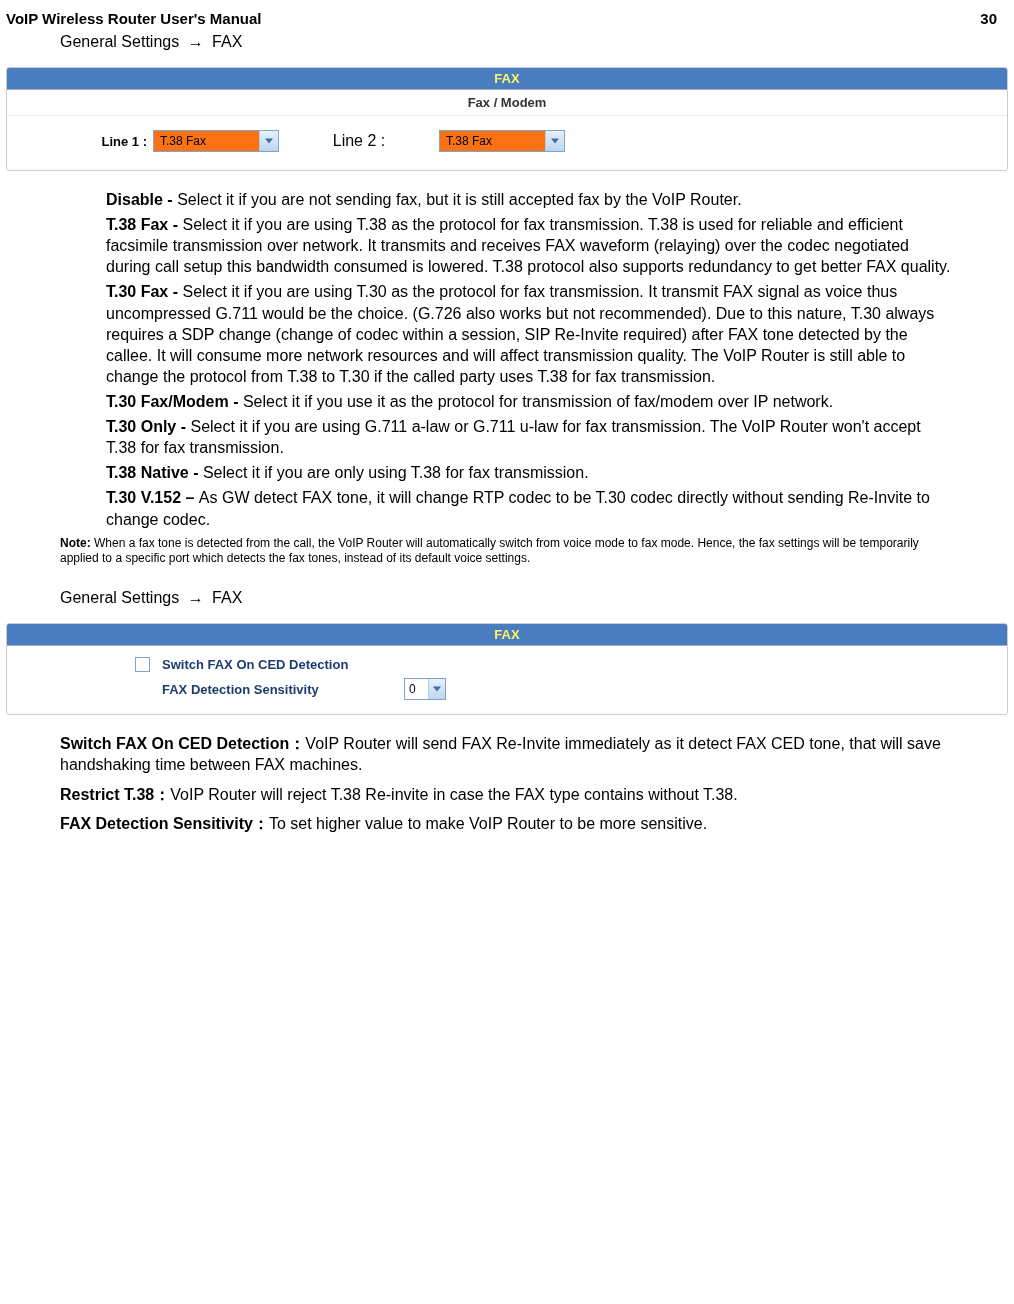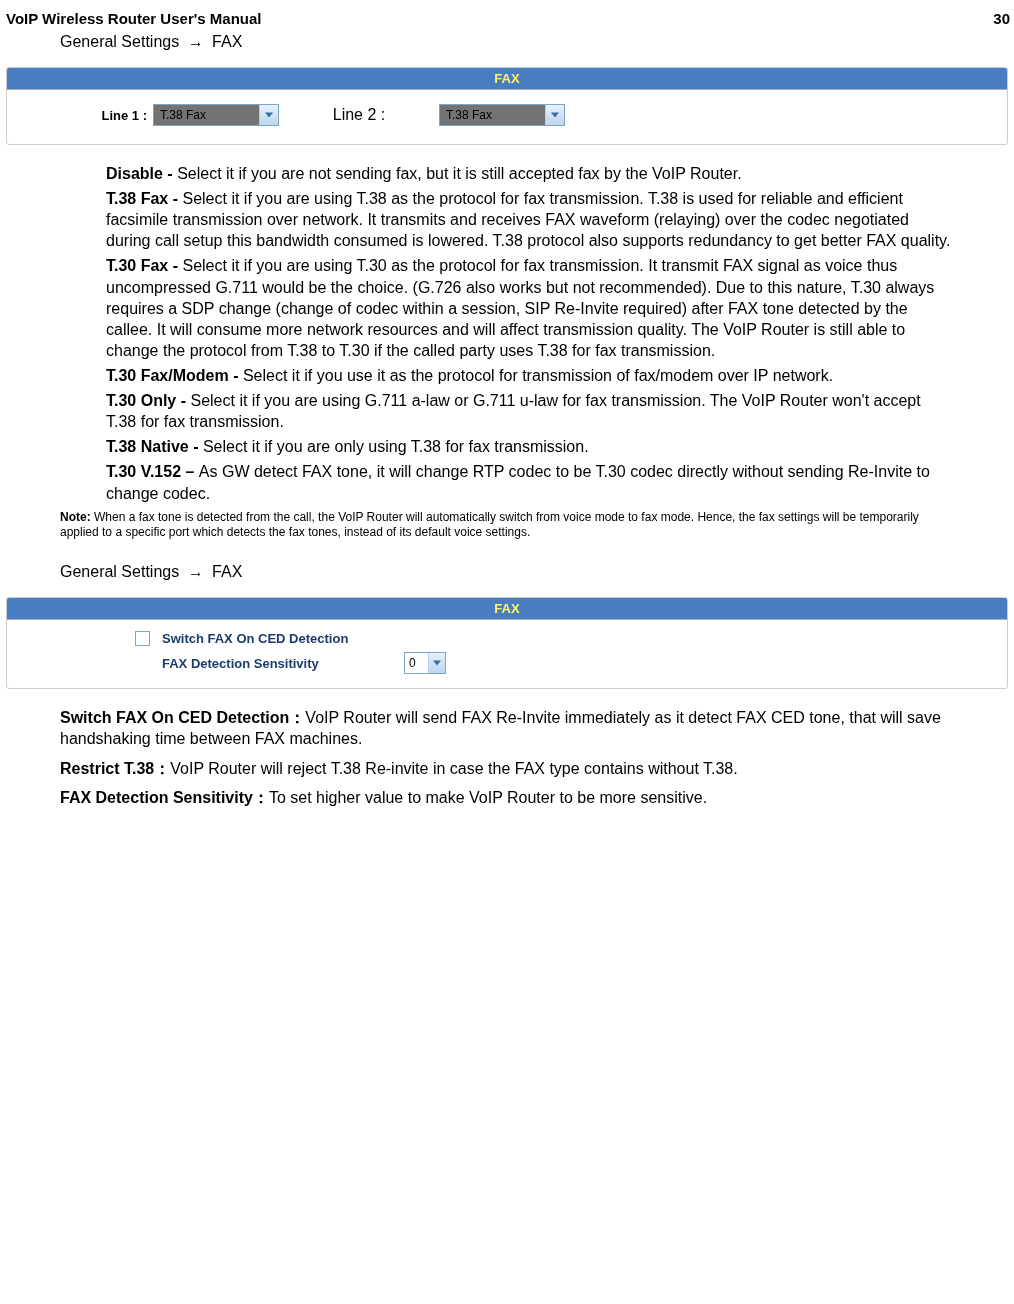--- a/index.html
+++ b/index.html
@@ -7,21 +7,21 @@
     padding: 0;
     font-family: Arial, Helvetica, sans-serif;
     font-size: 15px;
     color: #000;
     background: #fff;
     width: 1014px;
   }
   .page-header {
     display: flex;
     justify-content: space-between;
-    padding: 10px 4px 6px 6px;
+    padding: 10px 17px 6px 6px;
     font-weight: bold;
     font-size: 15px;
   }
   .content {
     padding: 0 60px 20px 60px;
   }
   .heading {
     font-size: 26px;
     font-weight: bold;
     margin: 24px 0 28px 0;
@@ -70,21 +70,21 @@
   .lbl2 {
     font-weight: normal;
     font-size: 16px;
     width: 160px;
     text-align: center;
   }
   .dropdown {
     display: inline-flex;
     align-items: center;
     border: 1px solid #7ea7c7;
-    background: #737373;
+    background: #f97316;
     height: 20px;
     width: 124px;
     font-size: 12px;
     position: relative;
   }
   .dropdown .dd-text {
     padding: 0 6px;
     flex: 1;
   }
   .dropdown .dd-arrow {
@@ -191,20 +191,21 @@
 
 
   <div class="breadcrumb">
     <span>General Settings</span>
     <span class="arrow-sep">→</span>
     <span>FAX</span>
   </div>
 
   <div class="screenshot-panel">
     <div class="panel-title">FAX</div>
+    <div class="panel-subtitle">Fax / Modem</div>
     <div class="panel-body">
       <div class="lbl">Line 1 :</div>
       <div class="dropdown">
         <span class="dd-text">T.38 Fax</span>
         <span class="dd-arrow">
           <svg viewBox="0 0 10 6">
               <path d="M0 0 L10 0 L5 6 Z" fill="#3b6ea5"></path>
             </svg>
         </span>
       </div>

